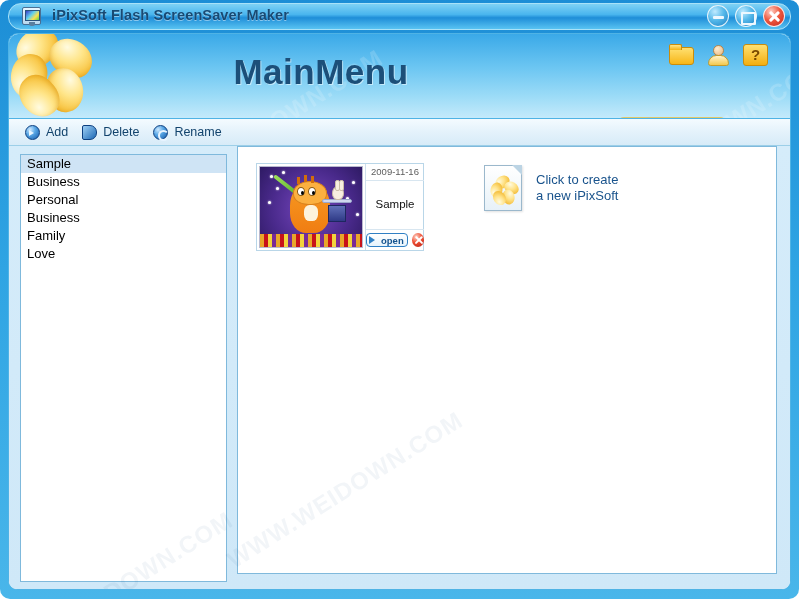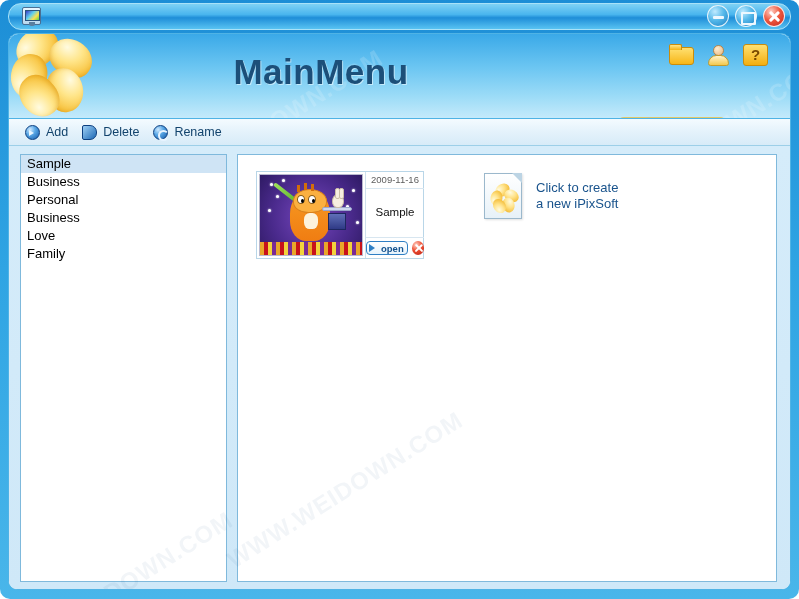--- a/index.html
+++ b/index.html
@@ -201,21 +201,21 @@
     overflow:hidden;
   }
   .list-item{
     height:18px; line-height:18px; padding-left:6px;
     font-size:13px; color:#000; cursor:pointer;
     white-space:nowrap;
   }
   .list-item.selected{ background:#cfe4f5; }
 
   #main-panel{
-    position:absolute; left:228px; top:8px; width:540px; height:428px;
+    position:absolute; left:228px; top:0; width:540px; height:428px;
     background:#fff; border:1px solid #7fb9dc;
     overflow:hidden;
   }
 
   
   #project-card{
     position:absolute; left:18px; top:16px; width:168px; height:88px;
     background:#fff; border:1px solid #b9d6e8;
     display:flex;
   }
@@ -360,20 +360,21 @@
   .wm6{ left:560px; top:90px;  color:rgba(255,255,255,.16); }
 </style>
 </head>
 <body>
 
 <div id="app-window">
 
   <div id="titlebar">
     <div class="tb-plate"></div>
     <div class="app-icon"></div>
+    <div id="title-text">iPixSoft Flash ScreenSaver Maker</div>
     <div class="win-btns">
       <div class="wbtn min"></div>
       <div class="wbtn max"></div>
       <div class="wbtn close">
         <span class="x1"></span>
           <span class="x2"></span>
       </div>
     </div>
   </div>
 
@@ -424,22 +425,22 @@
       </div>
     </div>
 
     <div id="content">
 
       <div id="sidebar-panel">
         <div class="list-item selected">Sample</div>
         <div class="list-item">Business</div>
         <div class="list-item">Personal</div>
         <div class="list-item">Business</div>
+        <div class="list-item">Family</div>
         <div class="list-item">Love</div>
-        <div class="list-item">Family</div>
       </div>
 
       <div id="main-panel">
 
         <div id="project-card">
           <div class="thumb-wrap">
             <div class="thumb">
               <span class="star" style="left:10px;top:8px"></span>
               <span class="star" style="left:22px;top:4px"></span>
               <span class="star" style="left:16px;top:20px"></span>

